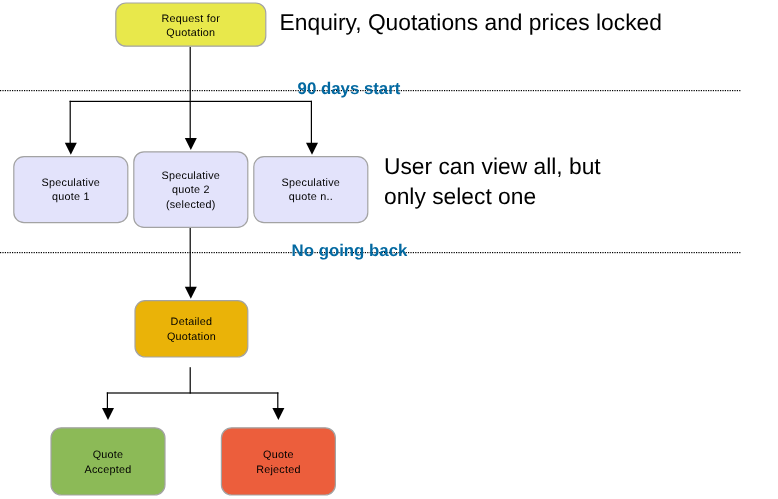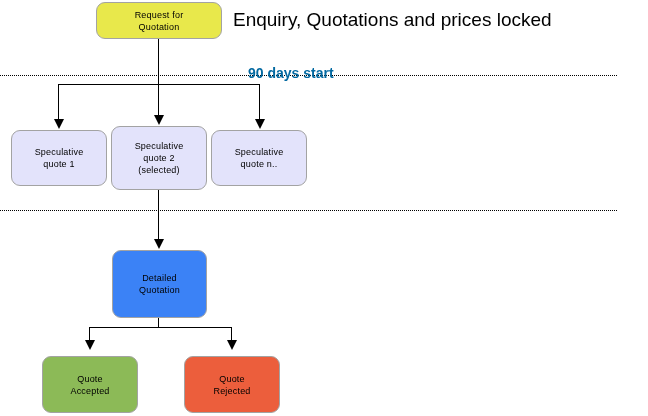--- a/index.html
+++ b/index.html
@@ -36,21 +36,21 @@
   .node-label {
     display: block;
     white-space: pre-line;
   }
 
   
   #node-rfq      { left: 96px;  top: 2px;   width: 126px; height: 37px; background: #e8e84b; }
   #node-spec1    { left: 11px;  top: 130px; width: 96px;  height: 56px; background: #e3e3fb; }
   #node-spec2    { left: 111px; top: 126px; width: 96px;  height: 64px; background: #e3e3fb; }
   #node-specn    { left: 211px; top: 130px; width: 96px;  height: 56px; background: #e3e3fb; }
-  #node-detailed { left: 112px; top: 250px; width: 95px;  height: 68px; background: #3b82f6; text-align: center; }
+  #node-detailed { left: 112px; top: 250px; width: 95px;  height: 48px; background: #eab308; text-align: center; }
   #node-accepted { left: 42px;  top: 356px; width: 96px;  height: 57px; background: #8cba57; }
   #node-rejected { left: 184px; top: 356px; width: 96px;  height: 57px; background: #ec5e3c; }
 
   
   .stroke {
     position: absolute;
     background: #000000;
     z-index: 2;
   }
   .v { width: 1px; }
@@ -109,20 +109,21 @@
 </style>
 </head>
 <body>
 
 <div id="canvas">
 
   <div class="divider" id="divider-90days"></div>
   <div class="divider-label" id="label-90days">90 days start</div>
 
   <div class="divider" id="divider-nogoing"></div>
+  <div class="divider-label" id="label-nogoing">No going back</div>
 
   <div class="stroke v" style="left:158px; top:39px; height:45px;"></div>
 
   <div class="stroke h" style="left:58px; top:84px; width:202px;"></div>
 
   <div class="stroke v" style="left:58px; top:84px; height:36px;"></div>
   <div class="arrow" style="left:54px; top:119px;"></div>
 
   <div class="stroke v" style="left:158px; top:84px; height:32px;"></div>
   <div class="arrow" style="left:154px; top:115px;"></div>
@@ -171,15 +172,17 @@
 Accepted</span>
   </div>
 
   <div class="node" id="node-rejected">
     <span class="node-label">Quote
 Rejected</span>
   </div>
 
   <div class="annotation" id="note-top">Enquiry, Quotations and prices locked</div>
 
+  <div class="annotation" id="note-middle">User can view all, but
+only select one</div>
 
 
 </div>
 
 </body></html>

